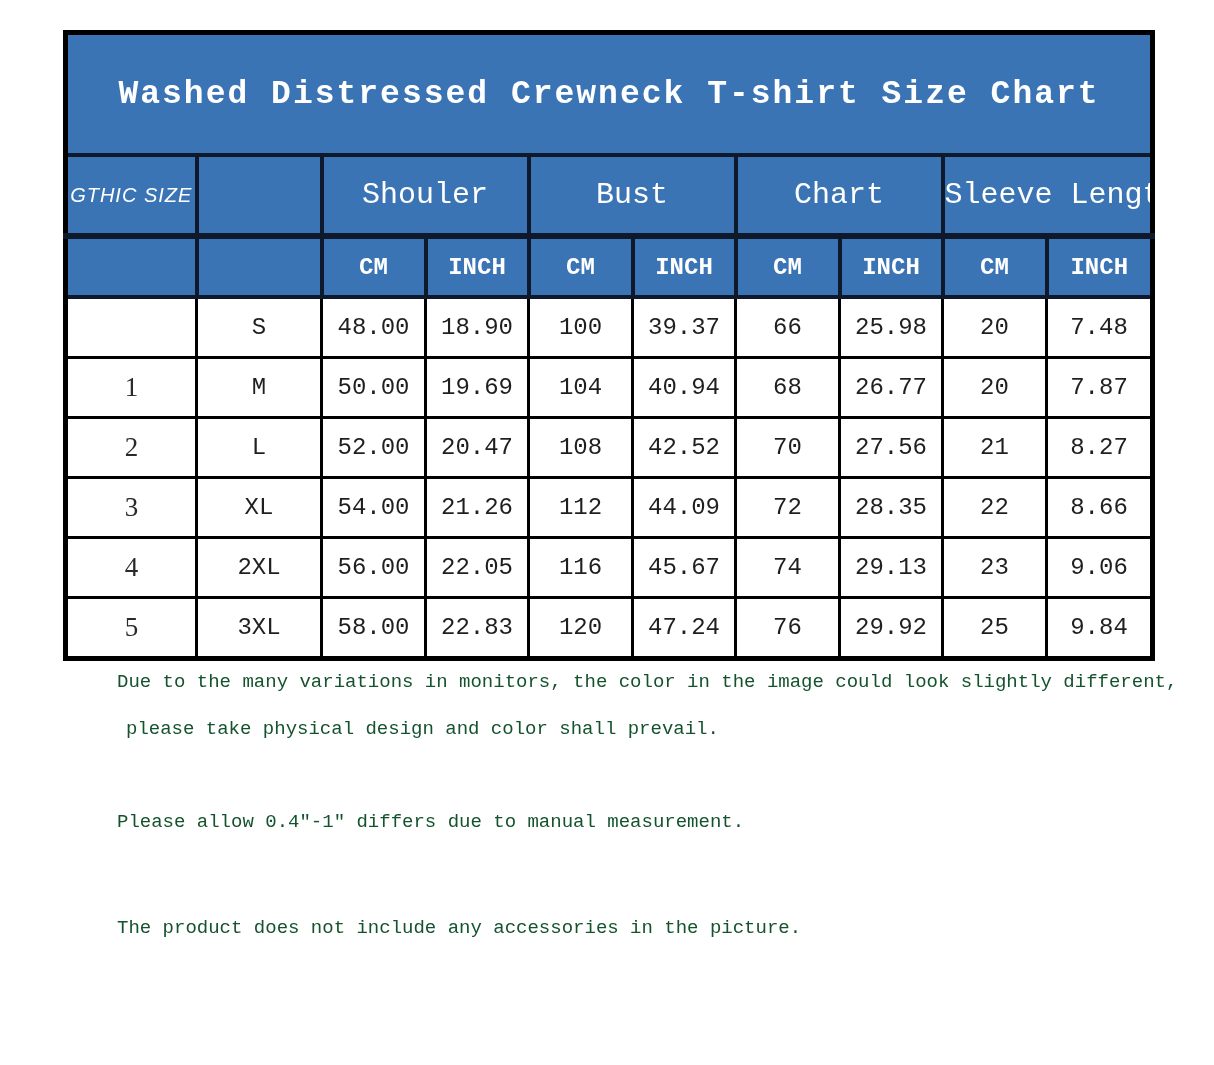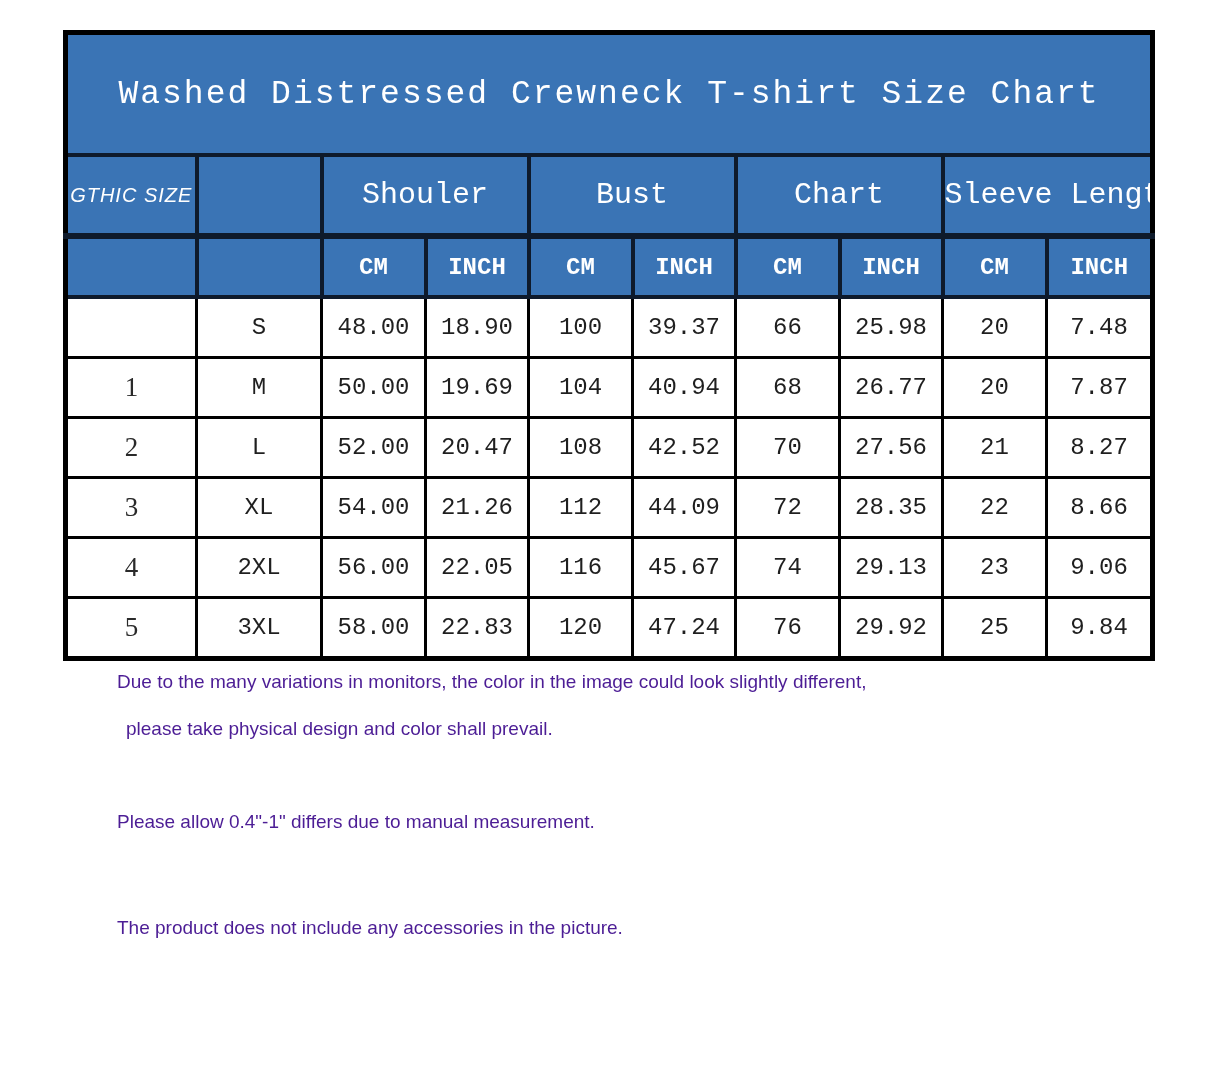--- a/index.html
+++ b/index.html
@@ -35,21 +35,21 @@
 
   
   td.blue {
     background: #3a74b5;
     border: 4px solid #0e1a2b;
     color: #ffffff;
   }
   td.title-cell {
     height: 118px;
     font-size: 33px;
-    font-weight: normal;
+    font-weight: bold;
     letter-spacing: 2px;
     padding-left: 118px;
   }
   tr.group-row td { height: 76px; }
   tr.units-row td { height: 56px; border-top-width: 6px; }
   td.brand-cell {
     font-family: "Liberation Sans", sans-serif;
     font-style: italic;
     font-size: 20px;
     letter-spacing: 1px;
@@ -69,23 +69,23 @@
   }
   tr.data-row td.num-cell {
     font-family: "Liberation Serif", serif;
     font-size: 27px;
     color: #2a2a2a;
   }
 
   
   .note {
     position: absolute;
-    font-family: Liberation Sans, sans-serif;
+    font-family: Liberation Mono, monospace;
     font-size: 19px;
-    color: #4c1d95;
+    color: #14532d;
     white-space: nowrap;
     letter-spacing: 0px;
   }
   .note-1 { left: 117px; top: 671px; }
   .note-2 { left: 126px; top: 718px; text-align: center; }
   .note-3 { left: 117px; top: 811px; }
   .note-4 { left: 117px; top: 878px; margin-top: 39px; }
 </style>
 </head>
 <body>

